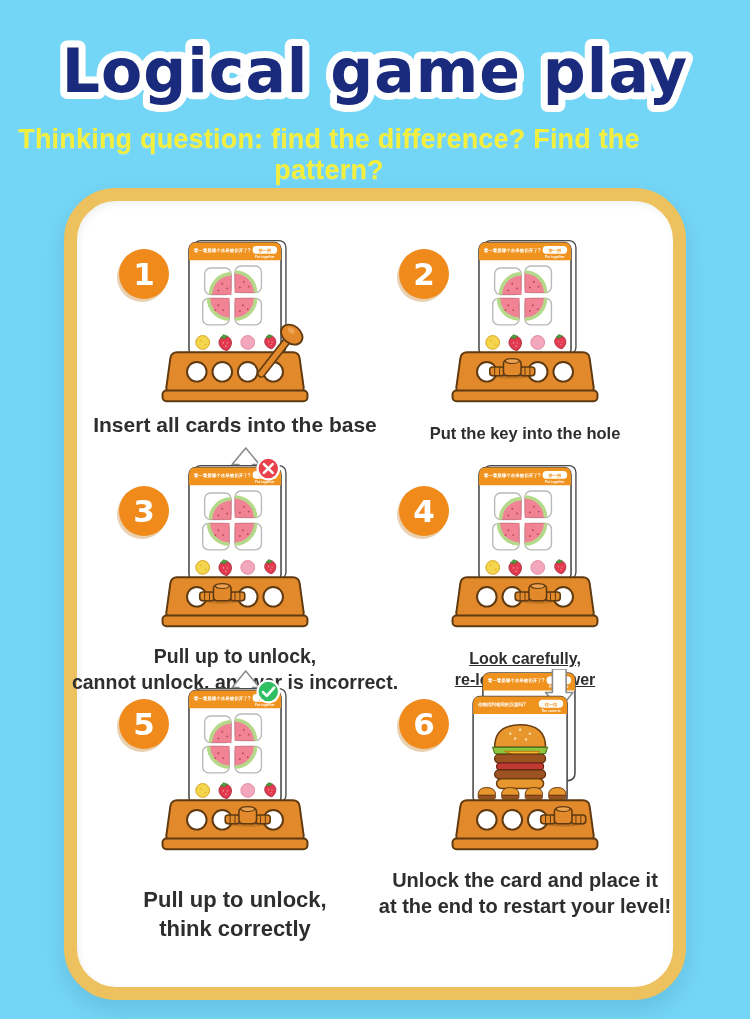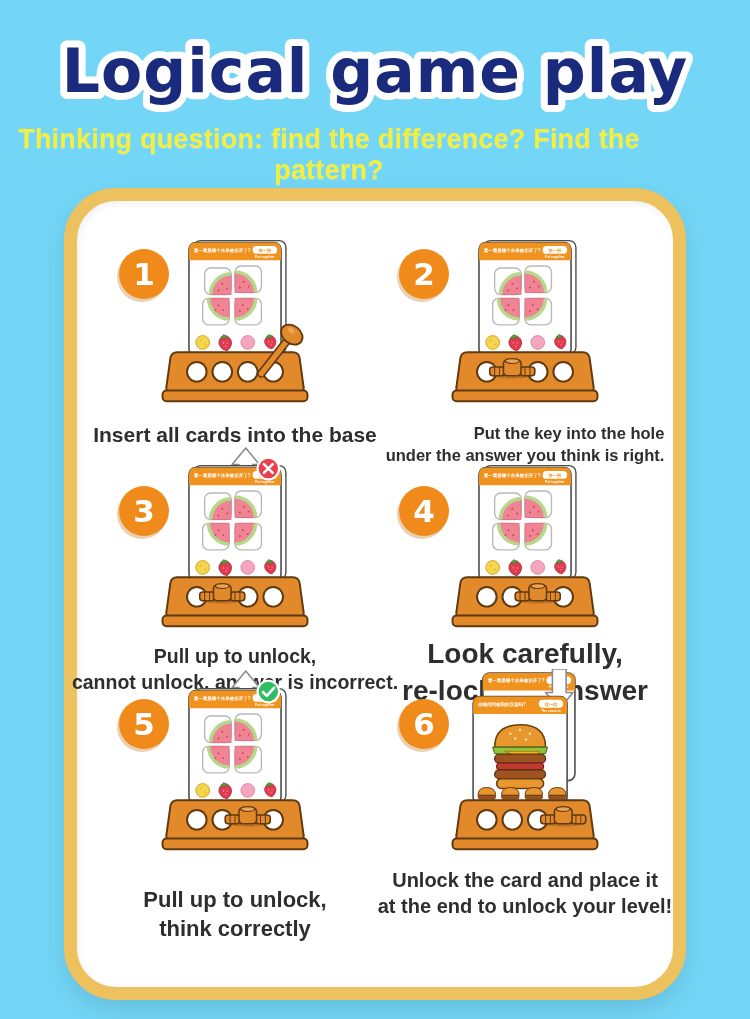--- a/index.html
+++ b/index.html
@@ -46,24 +46,24 @@
     font-family:"DejaVu Sans", sans-serif;
   }
   .cell-3 .num-badge,.cell-4 .num-badge{top:40px;}
   .cell-5 .num-badge,.cell-6 .num-badge{top:30px;}
   .illus{width:200px;height:190px;flex:0 0 auto;}
   .illus svg{display:block;}
   .caption{
     text-align:center;color:#2e2e2e;font-weight:700;
     line-height:1.32;margin-top:4px;white-space:nowrap;
   }
-  .cap-1{font-size:21px;margin-top:10px;}
+  .cap-1{font-size:21px;margin-top:0;}
   .cap-2{font-size:16.5px;margin-top:12px;text-align:right;}
   .cap-3{font-size:19.5px;margin-top:8px;}
-  .cap-4{font-size:28px;margin-top:0;}
+  .cap-4{font-size:16px;margin-top:12px;text-decoration:underline;}
   .cap-5{font-size:22px;margin-top:26px;}
   .cap-6{font-size:20px;margin-top:8px;}
 </style>
 </head>
 <body>
 
 <div class="page">
 
   <div class="title-wrap">
     <svg width="750" height="96" viewBox="0 0 750 96">
@@ -232,21 +232,20 @@
     <line x1="-13" y1="-3" x2="-13" y2="6" stroke="#5f3a10" stroke-width="1"></line>
     <line x1="13" y1="-3" x2="13" y2="6" stroke="#5f3a10" stroke-width="1"></line>
     <line x1="18" y1="-3" x2="18" y2="6" stroke="#5f3a10" stroke-width="1"></line>
     <path d="M-9,2 L-9,-6 Q-9,-10 -5,-10 L5,-10 Q9,-10 9,-6 L9,2 Q9,6 5,6 L-5,6 Q-9,6 -9,2 Z" fill="#e1892b" stroke="#5f3a10" stroke-width="1.6"></path>
     <ellipse cx="0" cy="-9" rx="7" ry="2.5" fill="#eda352" stroke="#5f3a10" stroke-width="1.2"></ellipse>
   </g>
           </svg>
         </div>
       <div class="caption cap-2">
         <div>Put the key into the hole</div>
-        <div>under the answer you think is right.</div>
       </div>
     </div>
 
     <div class="cell cell-3">
       <div class="num-badge">3</div>
       <div class="illus">
           <svg width="200" height="190" viewBox="3 0 204 194" xmlns="http://www.w3.org/2000/svg">
             <g>
     <path d="M116,2 L102,19 L109,19 L109,44 L123,44 L123,19 L130,19 Z" fill="#ffffff" stroke="#8a8a8a" stroke-width="1.6" stroke-linejoin="round"></path>
   </g>
@@ -594,18 +593,18 @@
     <line x1="-13" y1="-3" x2="-13" y2="6" stroke="#5f3a10" stroke-width="1"></line>
     <line x1="13" y1="-3" x2="13" y2="6" stroke="#5f3a10" stroke-width="1"></line>
     <line x1="18" y1="-3" x2="18" y2="6" stroke="#5f3a10" stroke-width="1"></line>
     <path d="M-9,2 L-9,-6 Q-9,-10 -5,-10 L5,-10 Q9,-10 9,-6 L9,2 Q9,6 5,6 L-5,6 Q-9,6 -9,2 Z" fill="#e1892b" stroke="#5f3a10" stroke-width="1.6"></path>
     <ellipse cx="0" cy="-9" rx="7" ry="2.5" fill="#eda352" stroke="#5f3a10" stroke-width="1.2"></ellipse>
   </g>
           </svg>
         </div>
       <div class="caption cap-6">
         <div>Unlock the card and place it</div>
-        <div>at the end to unlock your level!</div>
+        <div>at the end to restart your level!</div>
       </div>
     </div>
 
   </div>
 </div>
 
 </body></html>

